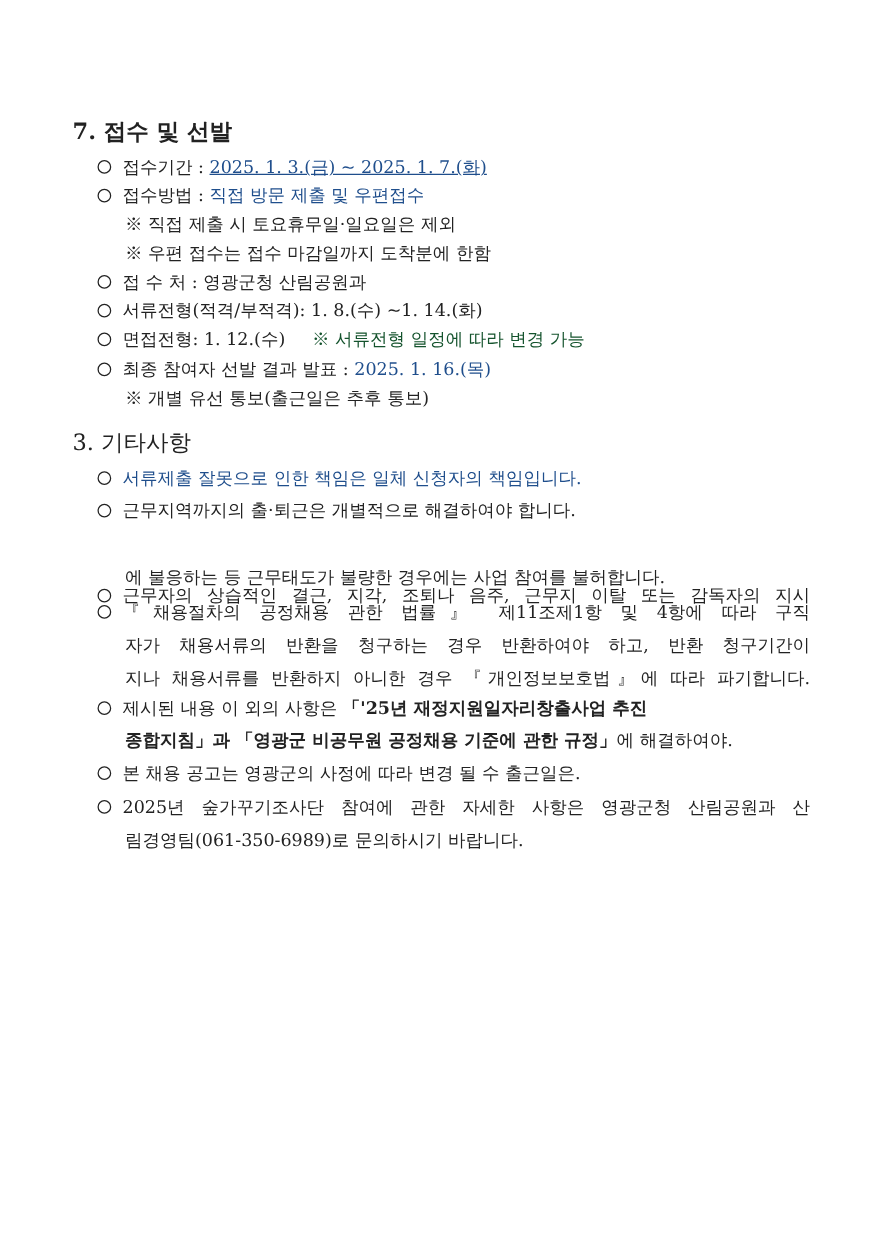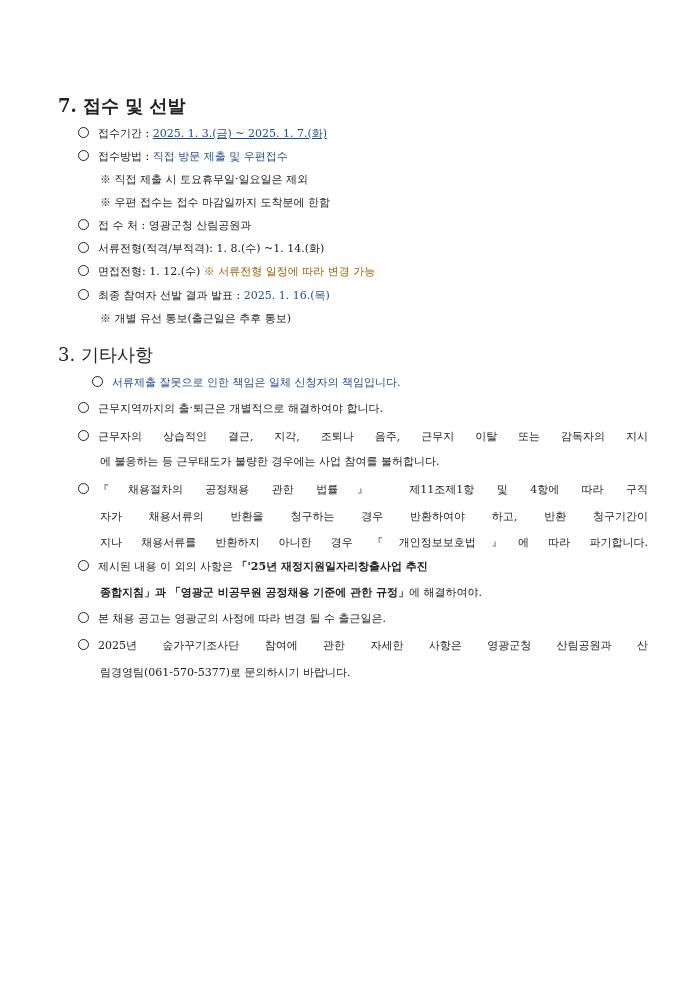--- a/index.html
+++ b/index.html
@@ -1,24 +1,24 @@
 <!DOCTYPE html>
 <html><head>
 <meta charset="utf-8">
 <style>
   html, body { margin: 0; padding: 0; background: #ffffff; }
   body { width: 700px; height: 990px; position: relative; overflow: hidden;
          font-family: "DejaVu Serif", "Liberation Serif", serif; color: #222; }
-  .line { position: absolute; left: 0; white-space: nowrap; font-size: 11px; line-height: 20px; }
+  .line { position: absolute; left: 0; white-space: nowrap; font-size: 14px; line-height: 20px; }
   .h { position: absolute; left: 58px; font-size: 18px; line-height: 24px; white-space: nowrap; }
   .h.bold { font-weight: bold; }
   .bullet { display: inline-block; width: 11px; height: 11px; border: 1.6px solid #222;
             border-radius: 50%; box-sizing: border-box; margin-right: 9px; vertical-align: -1px; }
   .blue { color: #1f4e8c; }
-  .navy { color: #a16207; }
+  .navy { color: #14532d; margin-left: 17px; }
   .u { text-decoration: underline; }
   .b { font-weight: bold; }
   .just { display: inline-block; text-align: justify; text-align-last: justify; }
 </style>
 </head>
 <body>
 
 <div class="h bold" style="top:94px;">7. 접수 및 선발</div>
 
 <div class="line" style="top:124px; left:78px;">
@@ -45,30 +45,30 @@
 </div>
 
 <div class="line" style="top:286px; left:78px;">
   <span class="bullet"></span><span>최종 참여자 선발 결과 발표 : </span><span class="blue">2025. 1. 16.(목)</span>
 </div>
 
 <div class="line" style="top:309px; left:100px;">※ 개별 유선 통보(출근일은 추후 통보)</div>
 
 <div class="h" style="top:343px;">3. 기타사항</div>
 
-<div class="line" style="top:373px; left:92px;">
+<div class="line" style="top:373px; left:78px;">
   <span class="bullet"></span><span class="blue">서류제출 잘못으로 인한 책임은 일체 신청자의 책임입니다.</span>
 </div>
 
 <div class="line" style="top:399px; left:78px;">
   <span class="bullet"></span><span>근무지역까지의 출·퇴근은 개별적으로 해결하여야 합니다.</span>
 </div>
 
 <div class="line" style="top:427px; left:78px;">
-  <span class="bullet"></span><span class="just" style="width:550px;">근무자의 상습적인 결근, 지각, 조퇴나 음주, 근무지 이탈 또는 감독자의 지시</span>
+  <span class="bullet"></span><span class="just" style="width:550px;margin-top:40px;">근무자의 상습적인 결근, 지각, 조퇴나 음주, 근무지 이탈 또는 감독자의 지시</span>
 </div>
 <div class="line" style="top:452px; left:100px;">에 불응하는 등 근무태도가 불량한 경우에는 사업 참여를 불허합니다.</div>
 
 <div class="line" style="top:480px; left:78px;">
   <span class="bullet"></span><span class="just" style="width:550px;">『채용절차의 공정채용 관한 법률』 제11조제1항 및 4항에 따라 구직</span>
 </div>
 <div class="line" style="top:507px; left:100px;"><span class="just" style="width:548px;">자가 채용서류의 반환을 청구하는 경우 반환하여야 하고, 반환 청구기간이</span></div>
 <div class="line" style="top:533px; left:100px;"><span class="just" style="width:548px;">지나 채용서류를 반환하지 아니한 경우 『개인정보보호법』에 따라 파기합니다.</span></div>
 
 <div class="line" style="top:557px; left:78px;">
@@ -78,13 +78,13 @@
   <span class="b">종합지침」과 「영광군 비공무원 공정채용 기준에 관한 규정」</span><span>에 해결하여야.</span>
 </div>
 
 <div class="line" style="top:609px; left:78px;">
   <span class="bullet"></span><span>본 채용 공고는 영광군의 사정에 따라 변경 될 수 출근일은.</span>
 </div>
 
 <div class="line" style="top:636px; left:78px;">
   <span class="bullet"></span><span class="just" style="width:550px;">2025년 숲가꾸기조사단 참여에 관한 자세한 사항은 영광군청 산림공원과 산</span>
 </div>
-<div class="line" style="top:663px; left:100px;">림경영팀(061-570-5377)로 문의하시기 바랍니다.</div>
+<div class="line" style="top:663px; left:100px;">림경영팀(061-350-6989)로 문의하시기 바랍니다.</div>
 
 </body></html>

